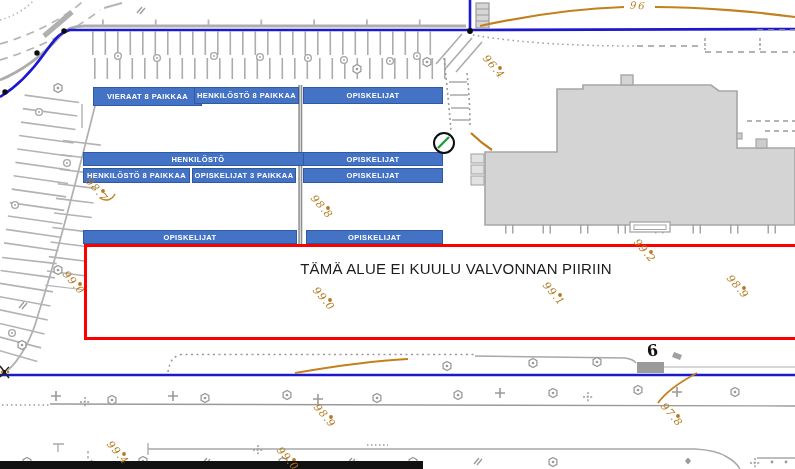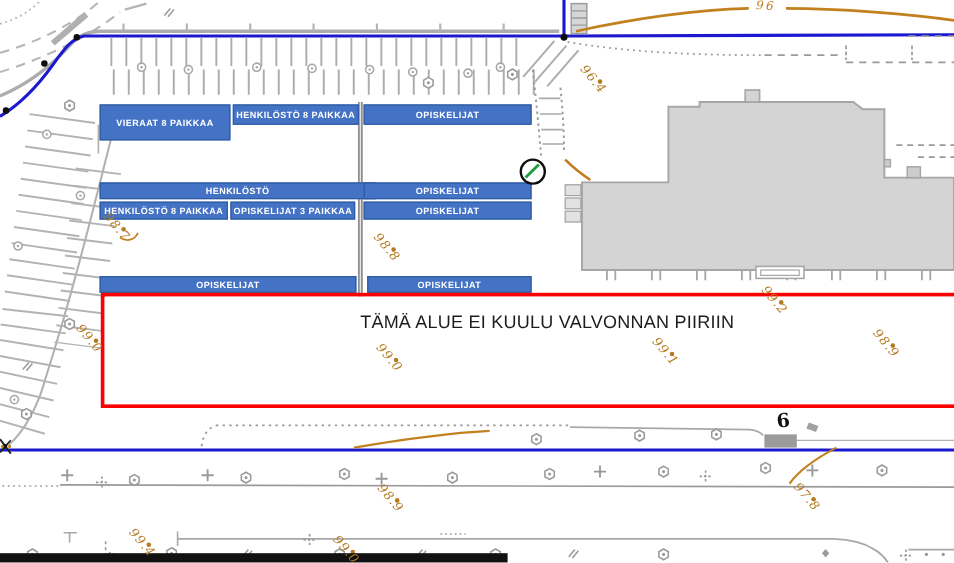--- a/index.html
+++ b/index.html
@@ -223,21 +223,21 @@
       <use href="#hatch" x="90" y="463"></use>
         <use href="#hatch" x="205" y="461"></use>
         <use href="#hatch" x="350" y="461"></use>
       <use href="#hatch" x="477" y="461"></use>
       <use href="#diam" x="688" y="461"></use>
     </g>
 
     <rect x="0" y="461" width="423" height="8" fill="#111"></rect>
   </svg>
 
-  <div class="zone" style="left:83px;top:87px;width:109px;height:30px">VIERAAT 8 PAIKKAA</div>
+  <div class="zone" style="left:93px;top:87px;width:109px;height:19px">VIERAAT 8 PAIKKAA</div>
   <div class="zone" style="left:194px;top:87px;width:105px;height:17px">HENKILÖSTÖ 8 PAIKKAA</div>
   <div class="zone" style="left:303px;top:87px;width:140px;height:17px">OPISKELIJAT</div>
 
   <div class="zone" style="left:83px;top:152px;width:230px;height:14px">HENKILÖSTÖ</div>
   <div class="zone" style="left:303px;top:152px;width:140px;height:14px">OPISKELIJAT</div>
 
   <div class="zone" style="left:83px;top:168px;width:107px;height:15px">HENKILÖSTÖ 8 PAIKKAA</div>
   <div class="zone" style="left:192px;top:168px;width:104px;height:15px">OPISKELIJAT 3 PAIKKAA</div>
   <div class="zone" style="left:303px;top:168px;width:140px;height:15px">OPISKELIJAT</div>
 

